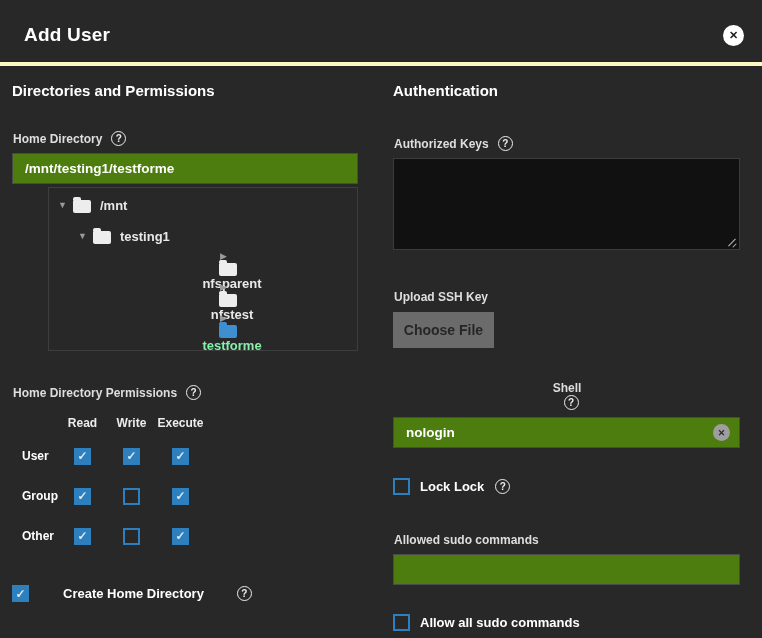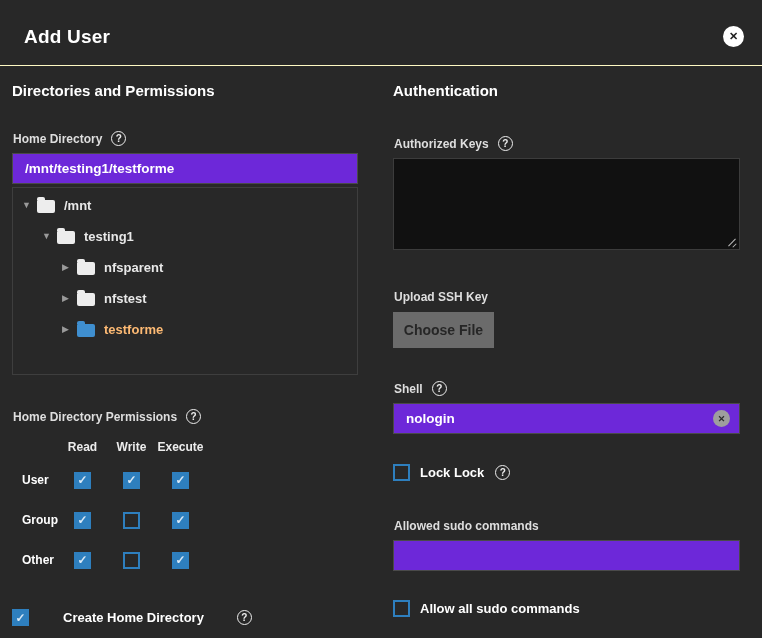--- a/index.html
+++ b/index.html
@@ -8,21 +8,21 @@
 
   .dialog {
     width: 762px; height: 638px;
     background: #282828;
     overflow: hidden;
   }
 
   
   .dialog-header {
     height: 66px;
-    border-bottom: 1px solid #fef9c3;
+    border-bottom: 4px solid #fef9c3;
     display: flex; align-items: center; justify-content: space-between;
     padding: 8px 18px 0 24px;
   }
   .dialog-title { color: #ffffff; font-size: 19px; font-weight: bold; letter-spacing: .2px; }
   .close-btn {
     width: 21px; height: 21px; border-radius: 50%;
     background: #ffffff; color: #1f1f1f;
     display: flex; align-items: center; justify-content: center;
     cursor: pointer; flex: none;
   }
@@ -44,49 +44,49 @@
     width: 15px; height: 15px; margin-left: 9px; flex: none;
     border: 1.5px solid #ededed; border-radius: 50%;
     color: #ededed; display: inline-flex; align-items: center; justify-content: center;
     cursor: pointer;
   }
   .help-icon::before { content: "?"; font-size: 10px; font-weight: bold; }
 
   
   .text-input {
     width: 100%; height: 31px; margin-top: 7px;
-    background: #6d28d9; border: 1px solid #4a4a4a;
+    background: #4d7c0f; border: 1px solid #4a4a4a;
     color: #ffffff; font-weight: bold; font-size: 13.5px;
     padding: 0 12px; font-family: inherit; outline: none;
   }
 
   
   .tree-box {
-    margin-top: 3px; height: 188px;
+    margin-top: 3px; height: 164px;
     border: 1px solid #3e3e3e;
-    padding-top: 2px; overflow: hidden;
+    padding-top: 2px; overflow: hidden; margin-left: 36px;
   }
   .tree-row { height: 31px; display: flex; align-items: center; cursor: pointer; }
   .lvl-0 { padding-left: 9px; }
   .lvl-1 { padding-left: 29px; }
-  .lvl-2 { padding-left: 49px; }
+  .lvl-2 { padding-left: 49px; flex-direction: column; }
   .tree-arrow { width: 15px; flex: none; color: #9a9a9a; font-size: 9px; line-height: 1; }
   .tree-arrow.expanded::before  { content: "\25BC"; }
   .tree-arrow.collapsed::before { content: "\25B6"; }
   .folder-icon {
     width: 18px; height: 13px; flex: none; position: relative; margin-top: 2px;
     background: #ededed; border-radius: 1px 2px 2px 2px;
   }
   .folder-icon::before {
     content: ""; position: absolute; top: -3px; left: 0;
     width: 8px; height: 3px; background: inherit; border-radius: 2px 2px 0 0;
   }
   .tree-label { margin-left: 9px; color: #e8e8e8; font-size: 13px; font-weight: bold; }
   .tree-row.selected .folder-icon { background: #3f8fd0; }
-  .tree-row.selected .tree-label  { color: #fdba74; }
+  .tree-row.selected .tree-label  { color: #86efac; }
 
   
   .perm-label-row { margin-top: 34px; }
   .perm-table {
     margin-top: 10px;
     display: grid;
     grid-template-columns: 46px 49px 49px 49px;
   }
   .perm-head {
     height: 26px; display: flex; align-items: center; justify-content: center;
@@ -134,21 +134,21 @@
   .resize-handle::before { width: 10px; right: 0; bottom: 4px; }
   .resize-handle::after  { width: 5px;  right: 0; bottom: 1px; }
 
   .upload-label { margin-top: 40px; text-align: right; }
   .choose-file-btn {
     margin-top: 8px; width: 101px; height: 36px;
     background: #6b6b6b; border: none; cursor: pointer;
     color: #262626; font-family: inherit; font-size: 14px; font-weight: bold;
   }
 
-  .shell-label { margin-top: 33px; }
+  .shell-label { margin-top: 33px; flex-direction: column; }
   .input-wrap { position: relative; }
   .input-wrap .text-input { padding-right: 38px; }
   .clear-btn {
     position: absolute; right: 10px; top: 50%; margin-top: -5px;
     width: 17px; height: 17px; border-radius: 50%;
     background: #9e9e9e; color: #2b2b2b;
     display: flex; align-items: center; justify-content: center; cursor: pointer;
   }
   .clear-btn::before { content: "\2715"; font-size: 9px; font-weight: bold; }
 

